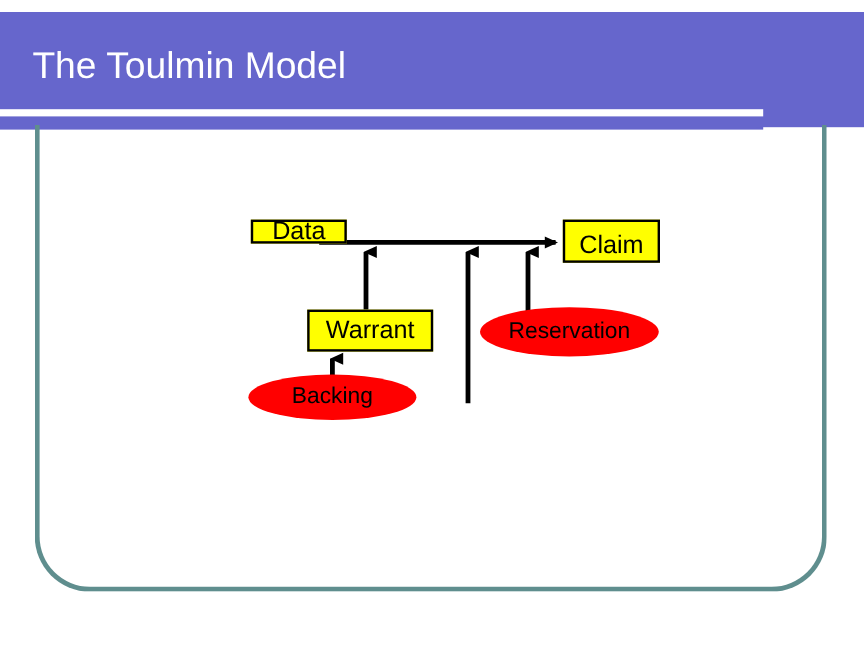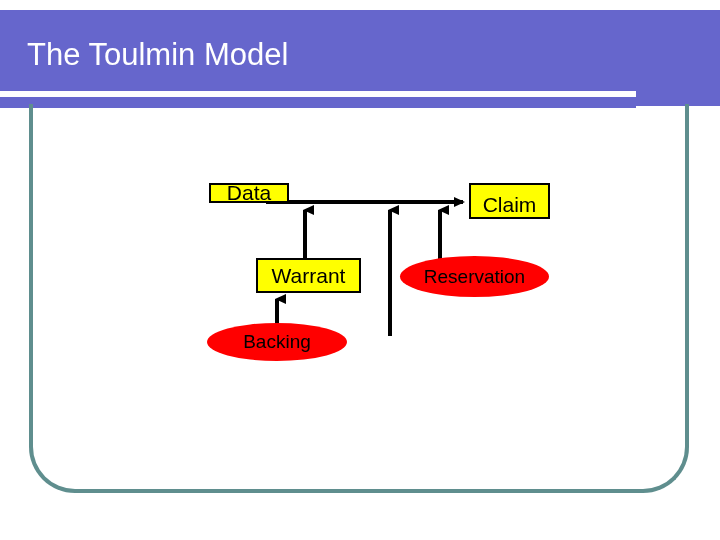--- a/index.html
+++ b/index.html
@@ -142,18 +142,18 @@
   </div>
 
   <div class="node node-rect" style="left:256px; top:258px; width:105px; height:35px;">
     <span>Warrant</span>
   </div>
 
   <div class="node node-ellipse" style="left:400px; top:256px; width:149px; height:41px;">
     <span>Reservation</span>
   </div>
 
-  <div class="node node-ellipse" style="left:207px; top:323px; width:140px; height:38px;">
+  <div class="node node-ellipse" style="left:207px; top:312px; width:140px; height:38px;">
     <span>Backing</span>
   </div>
 
 
 </div>
 
 </body></html>

